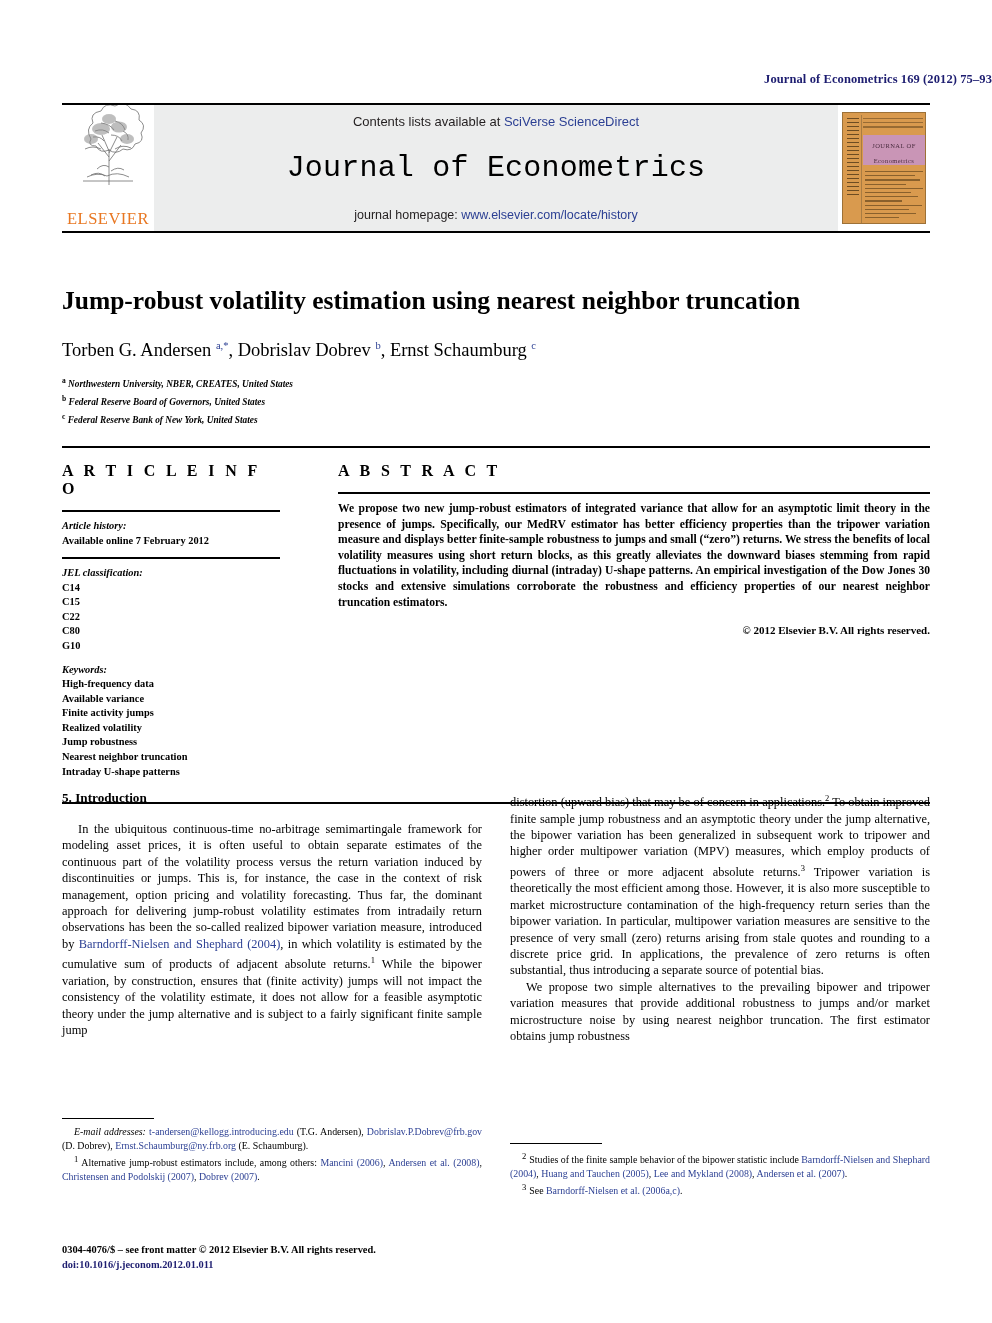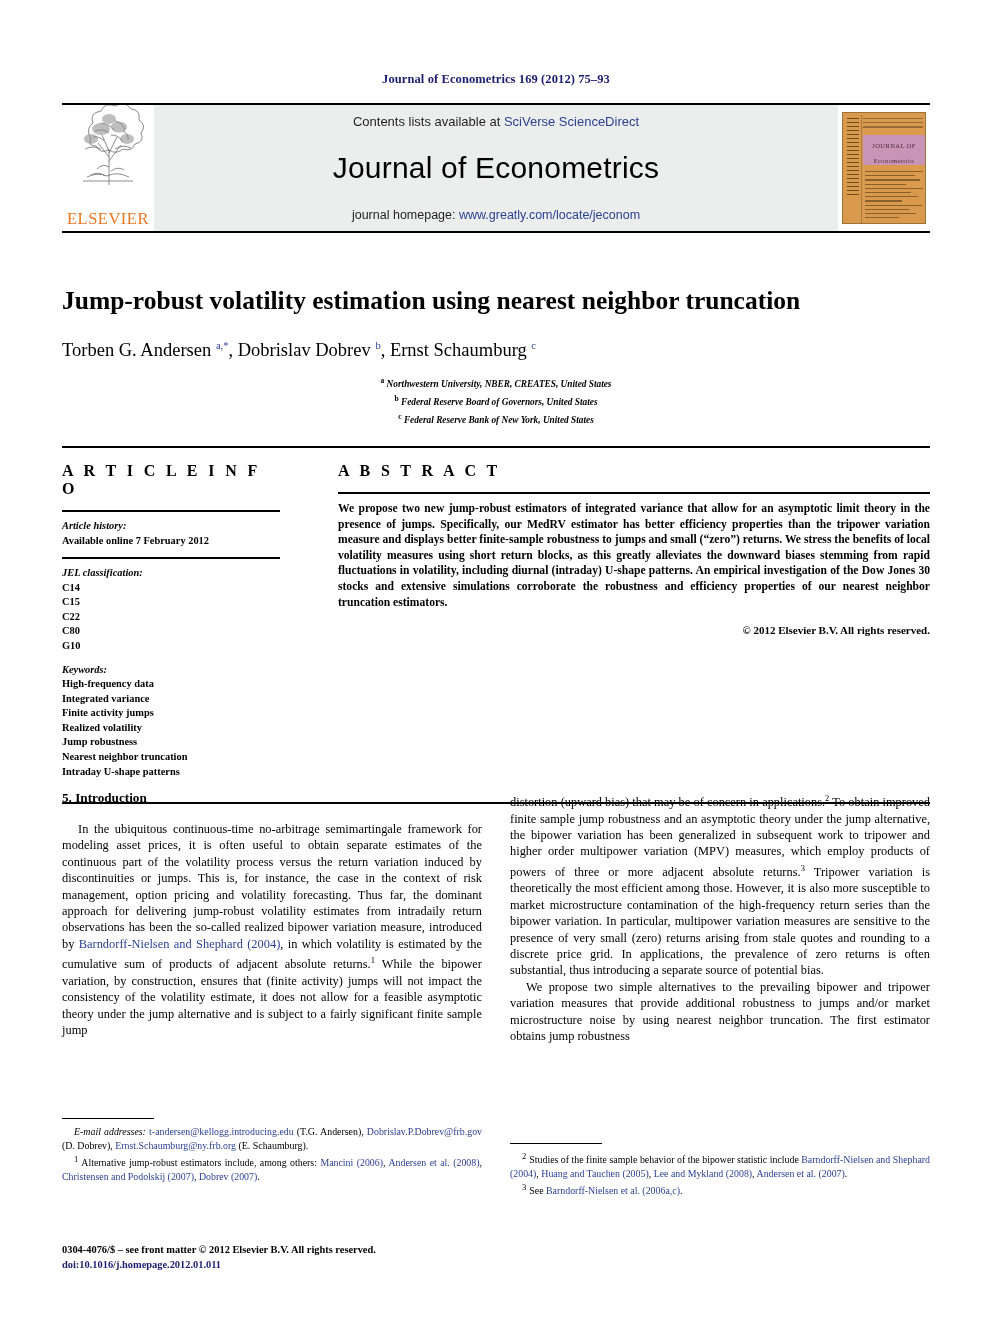--- a/index.html
+++ b/index.html
@@ -21,21 +21,21 @@
     height: 1323px;
     padding: 0;
   }
 
   
   .running-head {
     position: absolute;
     top: 72px;
     left: 0;
     width: 992px;
-    text-align: center;
+    text-align: right;
     font-family: "Liberation Serif", serif;
     font-weight: bold;
     font-size: 12.5px;
     color: #1d1d70;
     letter-spacing: 0.1px;
   }
 
   
   .masthead {
     position: absolute;
@@ -84,21 +84,21 @@
     padding: 9px 0 9px 0;
     box-sizing: border-box;
   }
   .banner-top {
     font-family: "Liberation Sans", sans-serif;
     font-size: 13px;
     color: #231f20;
   }
   .banner-top .sd-link { color: #2b3f93; }
   .banner-title {
-    font-family: Liberation Sans, sans-serif;
+    font-family: Liberation Mono, monospace;
     font-size: 30px;
     color: #000;
     letter-spacing: 0.2px;
     margin: 1px 0 2px 0;
   }
   .banner-bottom {
     font-family: "Liberation Sans", sans-serif;
     font-size: 12.5px;
     color: #231f20;
   }
@@ -194,21 +194,20 @@
     line-height: 23px;
     margin: 0 0 12px 0;
   }
   .authors sup { font-size: 10.5px; color: #2b3f93; }
   .affiliations {
     font-family: "Liberation Serif", serif;
     font-style: italic;
     font-weight: bold;
     font-size: 9.3px;
     line-height: 14.6px;
-    text-align: center;
   }
   .affiliations div sup {
     font-style: normal;
     font-size: 7.5px;
   }
 
   
   .info-abstract {
     position: absolute;
     top: 446px;
@@ -388,21 +387,21 @@
         </svg>
         <div class="elsevier-word">ELSEVIER</div>
       </div>
 
       <div class="banner">
         <div class="banner-top">
           <span>Contents lists available at </span><span class="sd-link">SciVerse ScienceDirect</span>
         </div>
         <div class="banner-title">Journal of Econometrics</div>
         <div class="banner-bottom">
-          <span>journal homepage: </span><span class="hp-link">www.greatly.com/locate/jeconom</span>
+          <span>journal homepage: </span><span class="hp-link">www.elsevier.com/locate/history</span>
         </div>
       </div>
 
       <div class="cover-thumb">
         <div class="cover-art">
           <div class="cover-topline">
               <i></i>
               <i></i>
               <i></i>
             </div>
@@ -480,21 +479,21 @@
         <div class="info-line">C14</div>
         <div class="info-line">C15</div>
         <div class="info-line">C22</div>
         <div class="info-line">C80</div>
         <div class="info-line">G10</div>
       </div>
 
       <div class="info-group">
         <div class="info-label">Keywords:</div>
         <div class="info-line">High-frequency data</div>
-        <div class="info-line">Integrated variance</div>
+        <div class="info-line">Available variance</div>
         <div class="info-line">Finite activity jumps</div>
         <div class="info-line">Realized volatility</div>
         <div class="info-line">Jump robustness</div>
         <div class="info-line">Nearest neighbor truncation</div>
         <div class="info-line">Intraday U-shape patterns</div>
       </div>
     </div>
 
     <div class="col-abstract">
       <div class="sec-head">A B S T R A C T</div>
@@ -532,16 +531,16 @@
     <p class="fn fn-indent">
       <span class="fn-mark">2</span><span>Studies of the finite sample behavior of the bipower statistic include <span class="ref-link">Barndorff-Nielsen and Shephard (2004)</span>, <span class="ref-link">Huang and Tauchen (2005)</span>, <span class="ref-link">Lee and Mykland (2008)</span>, <span class="ref-link">Andersen et al. (2007)</span>.</span>
     </p>
     <p class="fn fn-indent">
       <span class="fn-mark">3</span><span>See <span class="ref-link">Barndorff-Nielsen et al. (2006a,c)</span>.</span>
     </p>
   </div>
 
   <div class="issn-block">
     <div class="line1">0304-4076/$ – see front matter © 2012 Elsevier B.V. All rights reserved.</div>
-    <div class="doi">doi:10.1016/j.homepage.2012.01.011</div>
+    <div class="doi">doi:10.1016/j.jeconom.2012.01.011</div>
   </div>
 
 </div>
 
 </body></html>

